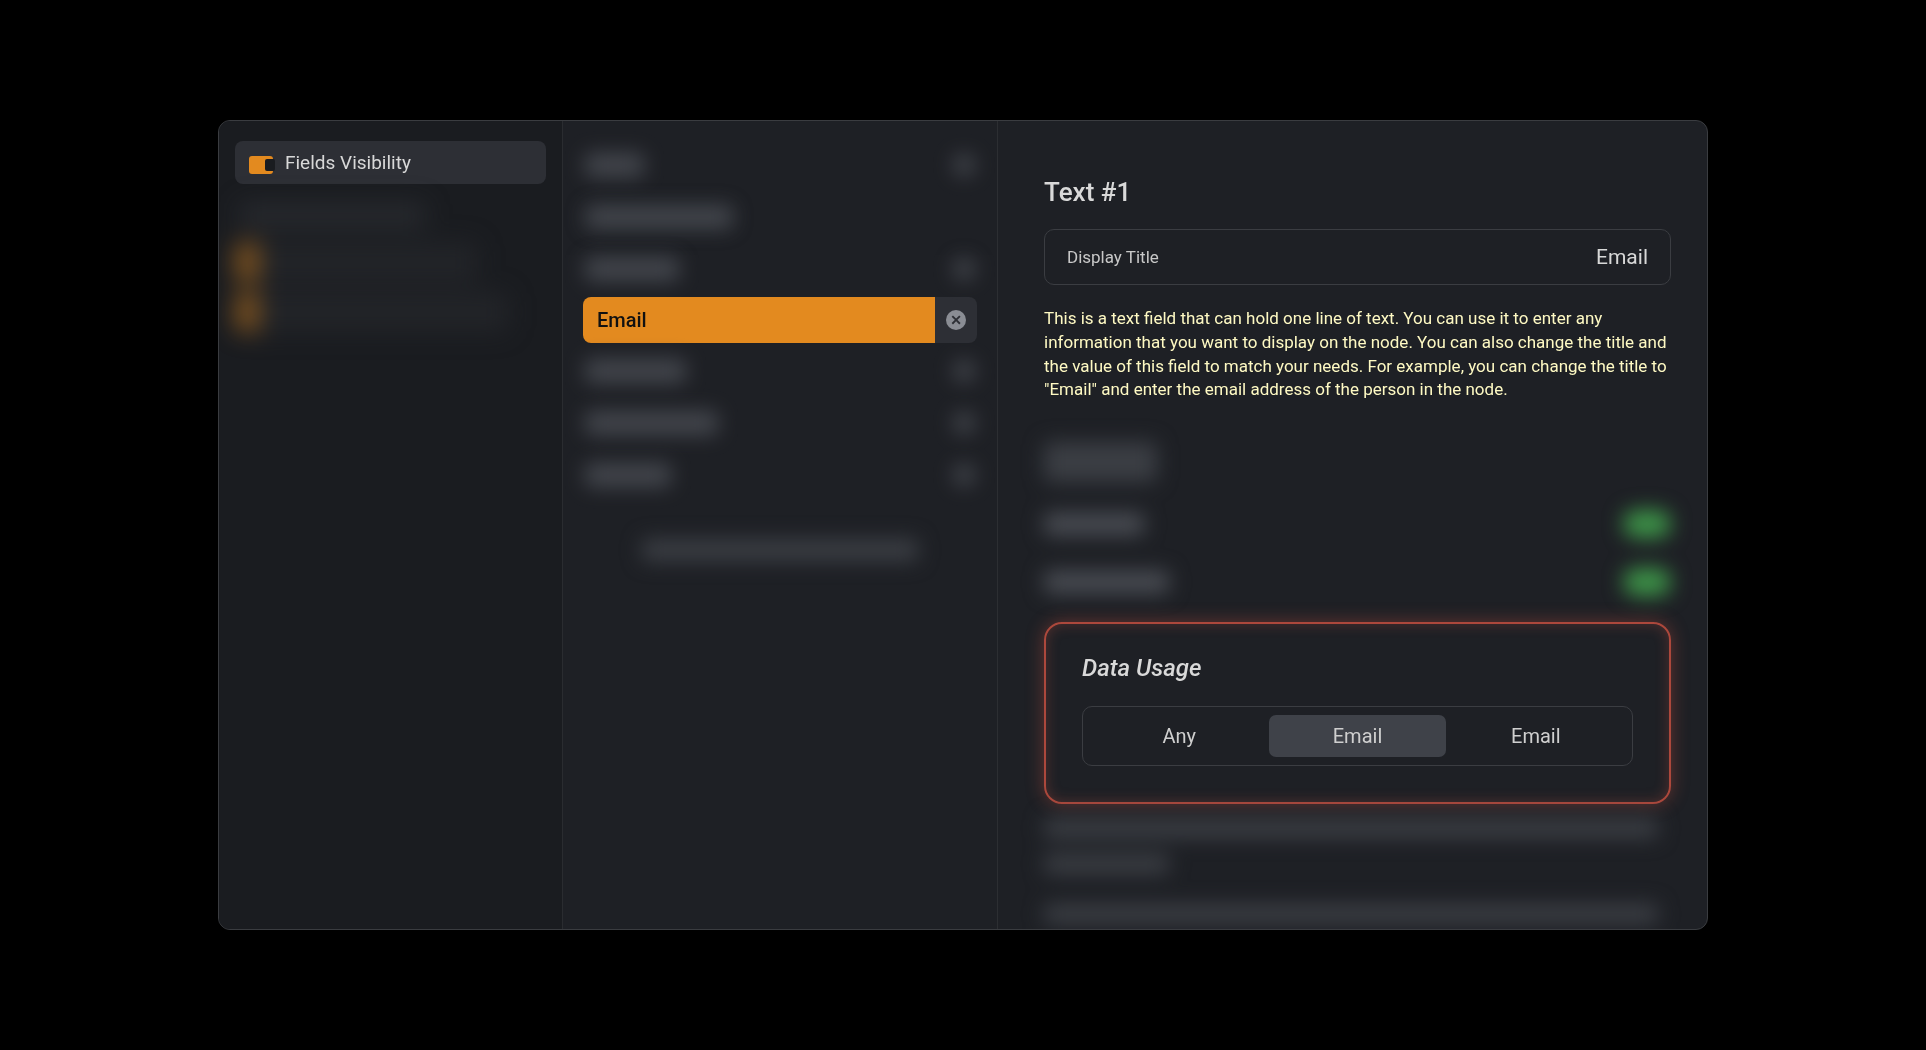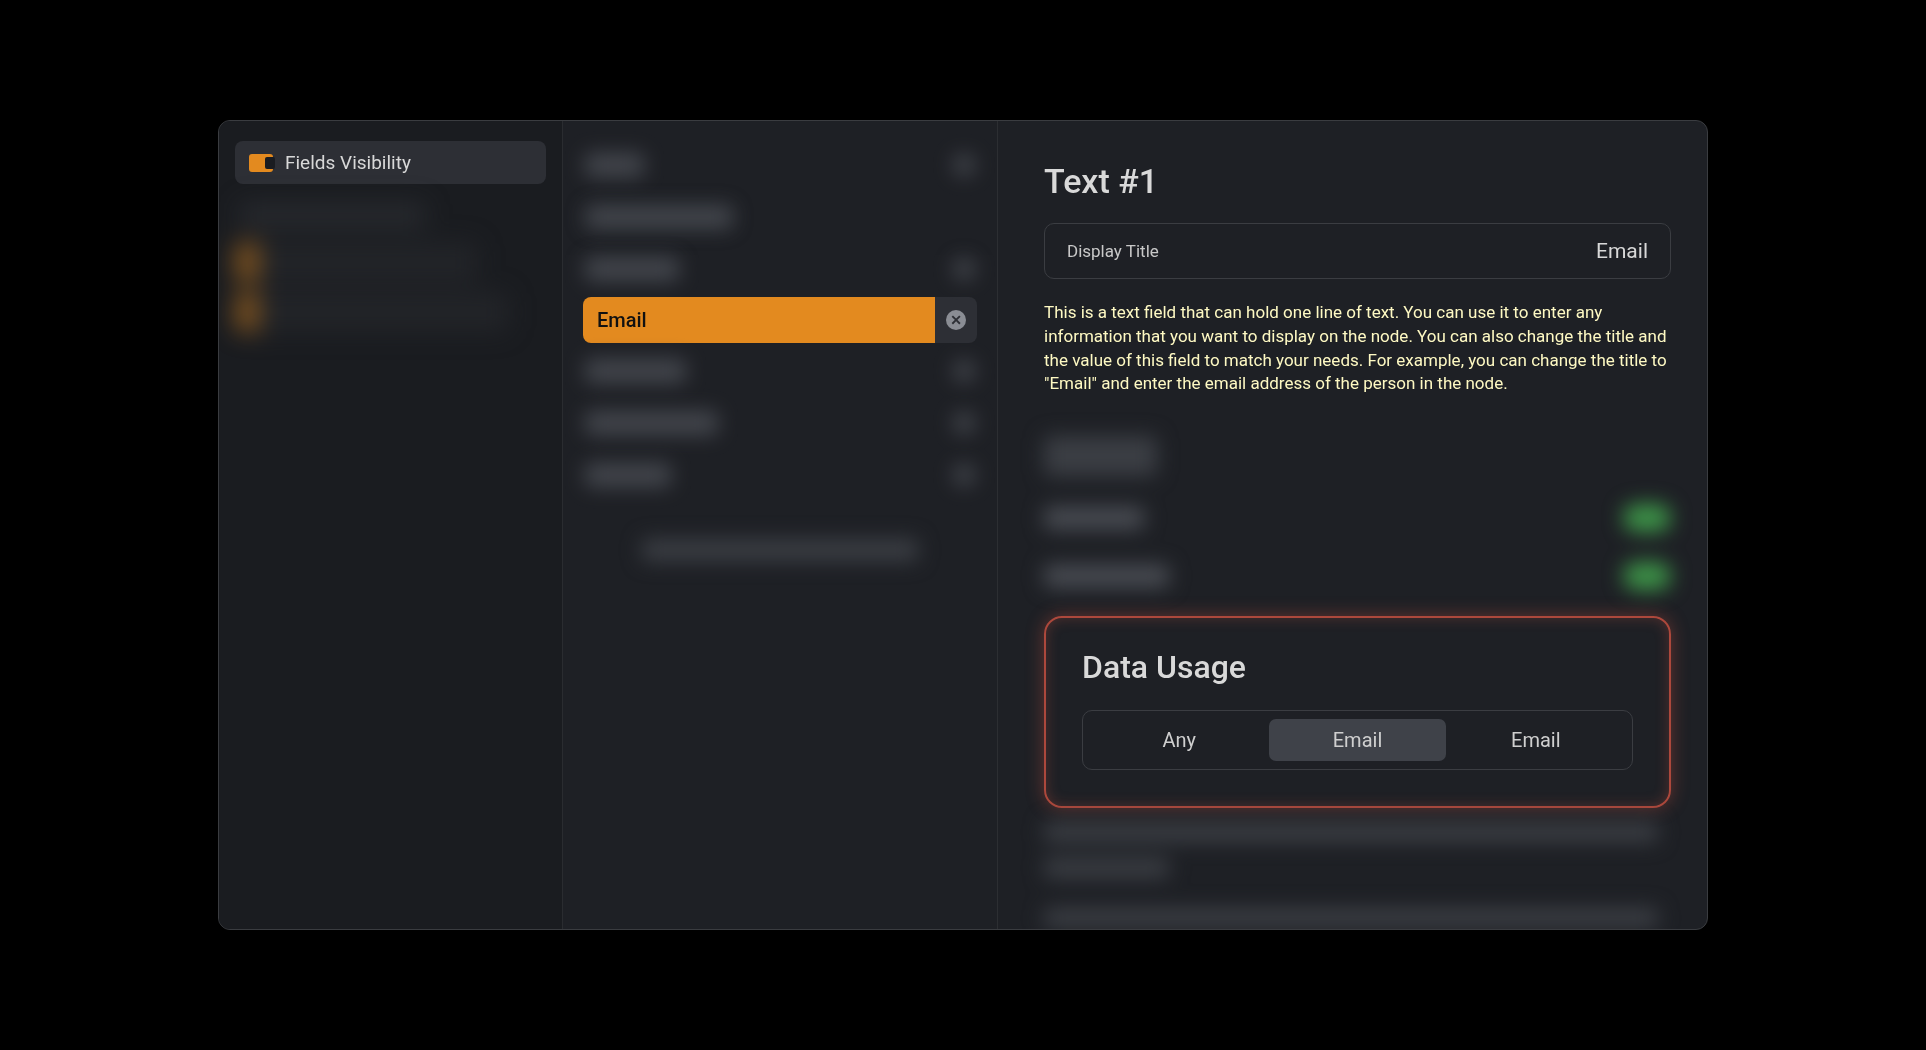--- a/index.html
+++ b/index.html
@@ -39,20 +39,21 @@
       align-items: center;
       gap: 12px;
       padding: 10px 14px;
       border-radius: 8px;
       color: #d8d8d8;
       font-size: 19px;
       cursor: pointer;
     }
     .nav-item.active {
       background: #2d2f35;
+      align-items: flex-end;
     }
     .nav-icon {
       width: 24px;
       height: 18px;
       background: #e38a1f;
       border-radius: 3px;
       position: relative;
     }
     .nav-icon::after {
       content: "";
@@ -193,24 +194,25 @@
       width: 70%;
       background: #3b3e44;
       border-radius: 5px;
     }
     .detail {
       flex: 1;
       padding: 40px 36px 30px 46px;
       overflow: hidden;
     }
     .detail-heading {
-      font-size: 34px;
+      font-size: 26px;
       color: #d9d9d9;
       font-weight: 500;
       margin-bottom: 22px;
+      margin-top: 16px;
     }
     .display-title-row {
       border: 1px solid #3b3d42;
       border-radius: 10px;
       height: 56px;
       display: flex;
       align-items: center;
       justify-content: space-between;
       padding: 0 22px;
       margin-bottom: 22px;
@@ -252,23 +254,24 @@
     }
     .data-usage-box {
       border: 2px solid rgba(232, 90, 70, 0.7);
       border-radius: 18px;
       padding: 30px 36px 36px;
       box-shadow: 0 0 18px rgba(232, 90, 70, 0.35), inset 0 0 14px rgba(232, 90, 70, 0.25);
       margin-bottom: 14px;
     }
     .data-usage-title {
       color: #d9d9d9;
-      font-size: 32px;
+      font-size: 24px;
       font-weight: 500;
       margin-bottom: 24px;
+      font-style: italic;
     }
     .segmented {
       border: 1px solid #3b3d42;
       border-radius: 10px;
       padding: 8px;
       display: flex;
       gap: 2px;
     }
     .segment {
       flex: 1;

